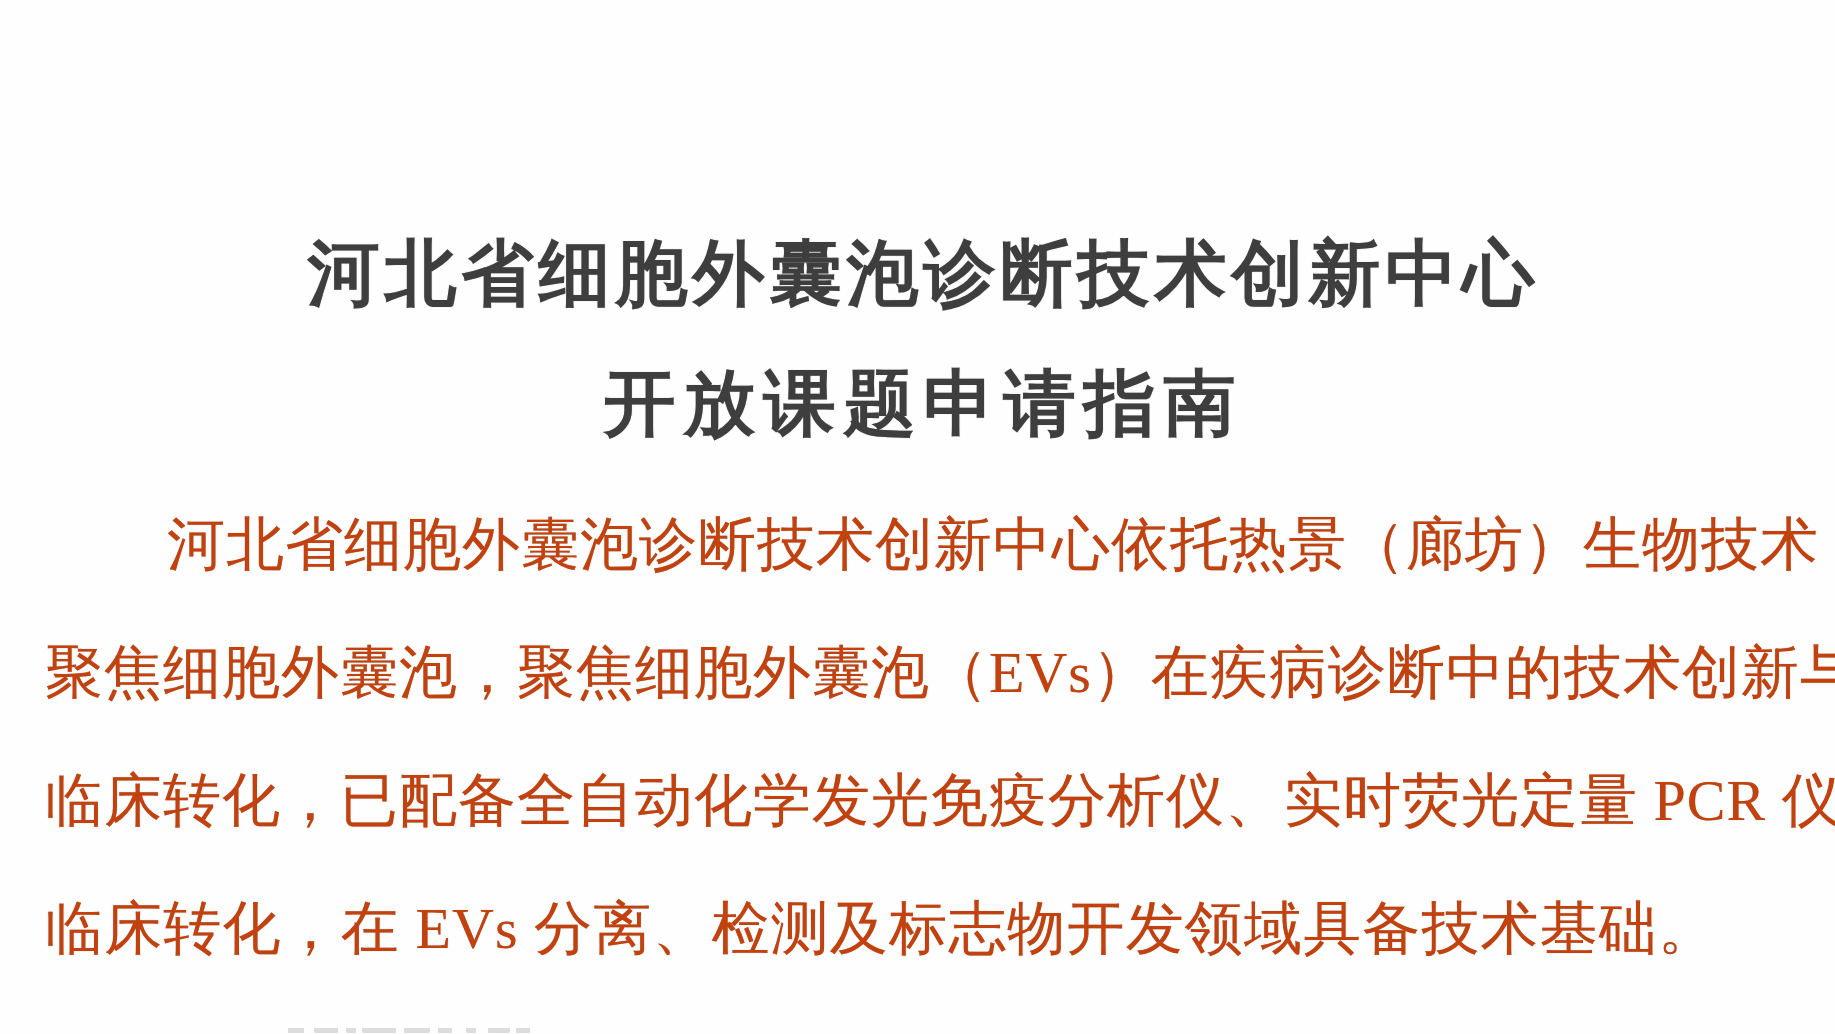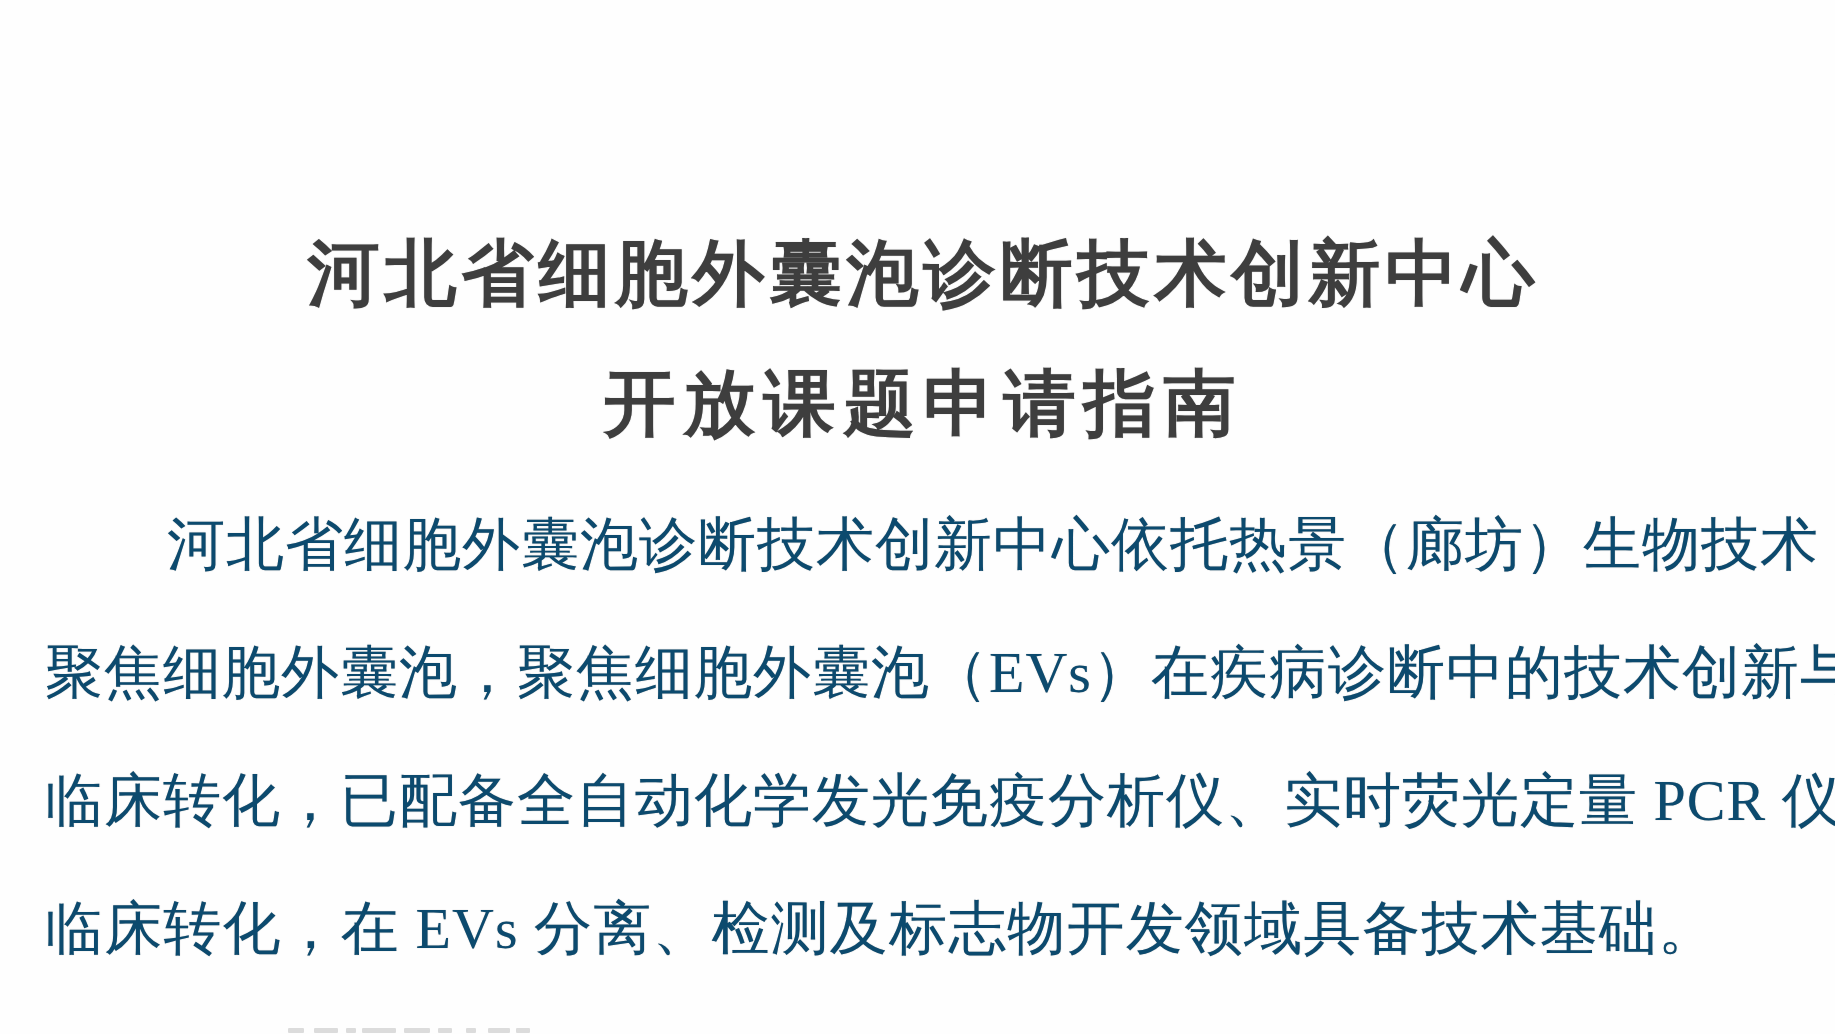--- a/index.html
+++ b/index.html
@@ -39,21 +39,21 @@
   .title-line-2 {
     top: 356px;
     letter-spacing: 8px;
   }
   .body-line {
     position: absolute;
     left: 45px;
     width: 1725px;
     font-size: 58px;
     font-weight: 400;
-    color: #0c4a6e;
+    color: #c2410c;
     text-align: justify;
     text-align-last: justify;
     white-space: nowrap;
     letter-spacing: 1px;
   }
   .body-line-0 { top: 506px; padding-left: 122px; width: 1603px; }
   .body-line-1 { top: 634px; }
   .body-line-2 { top: 762px; }
   .body-line-3 { top: 890px; width: 1672px; }
 

